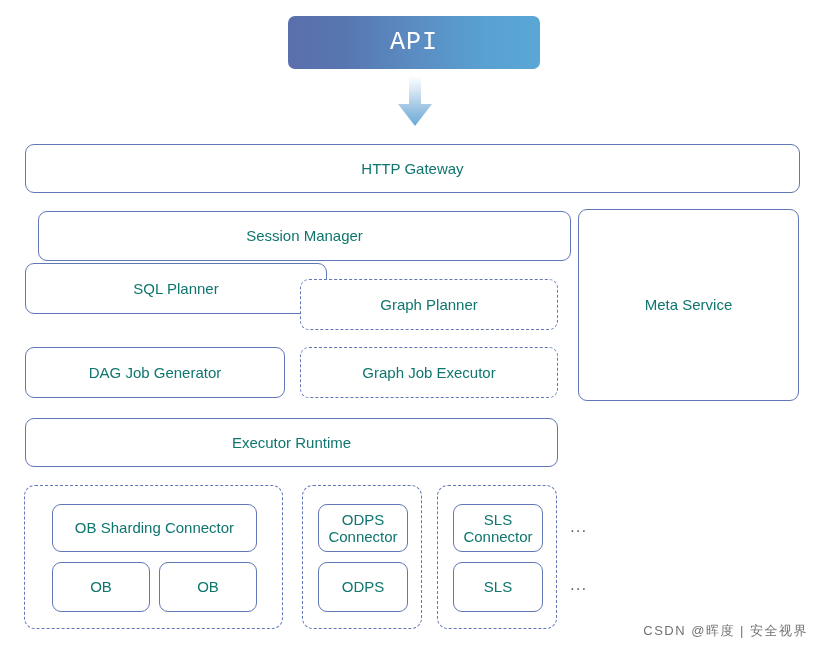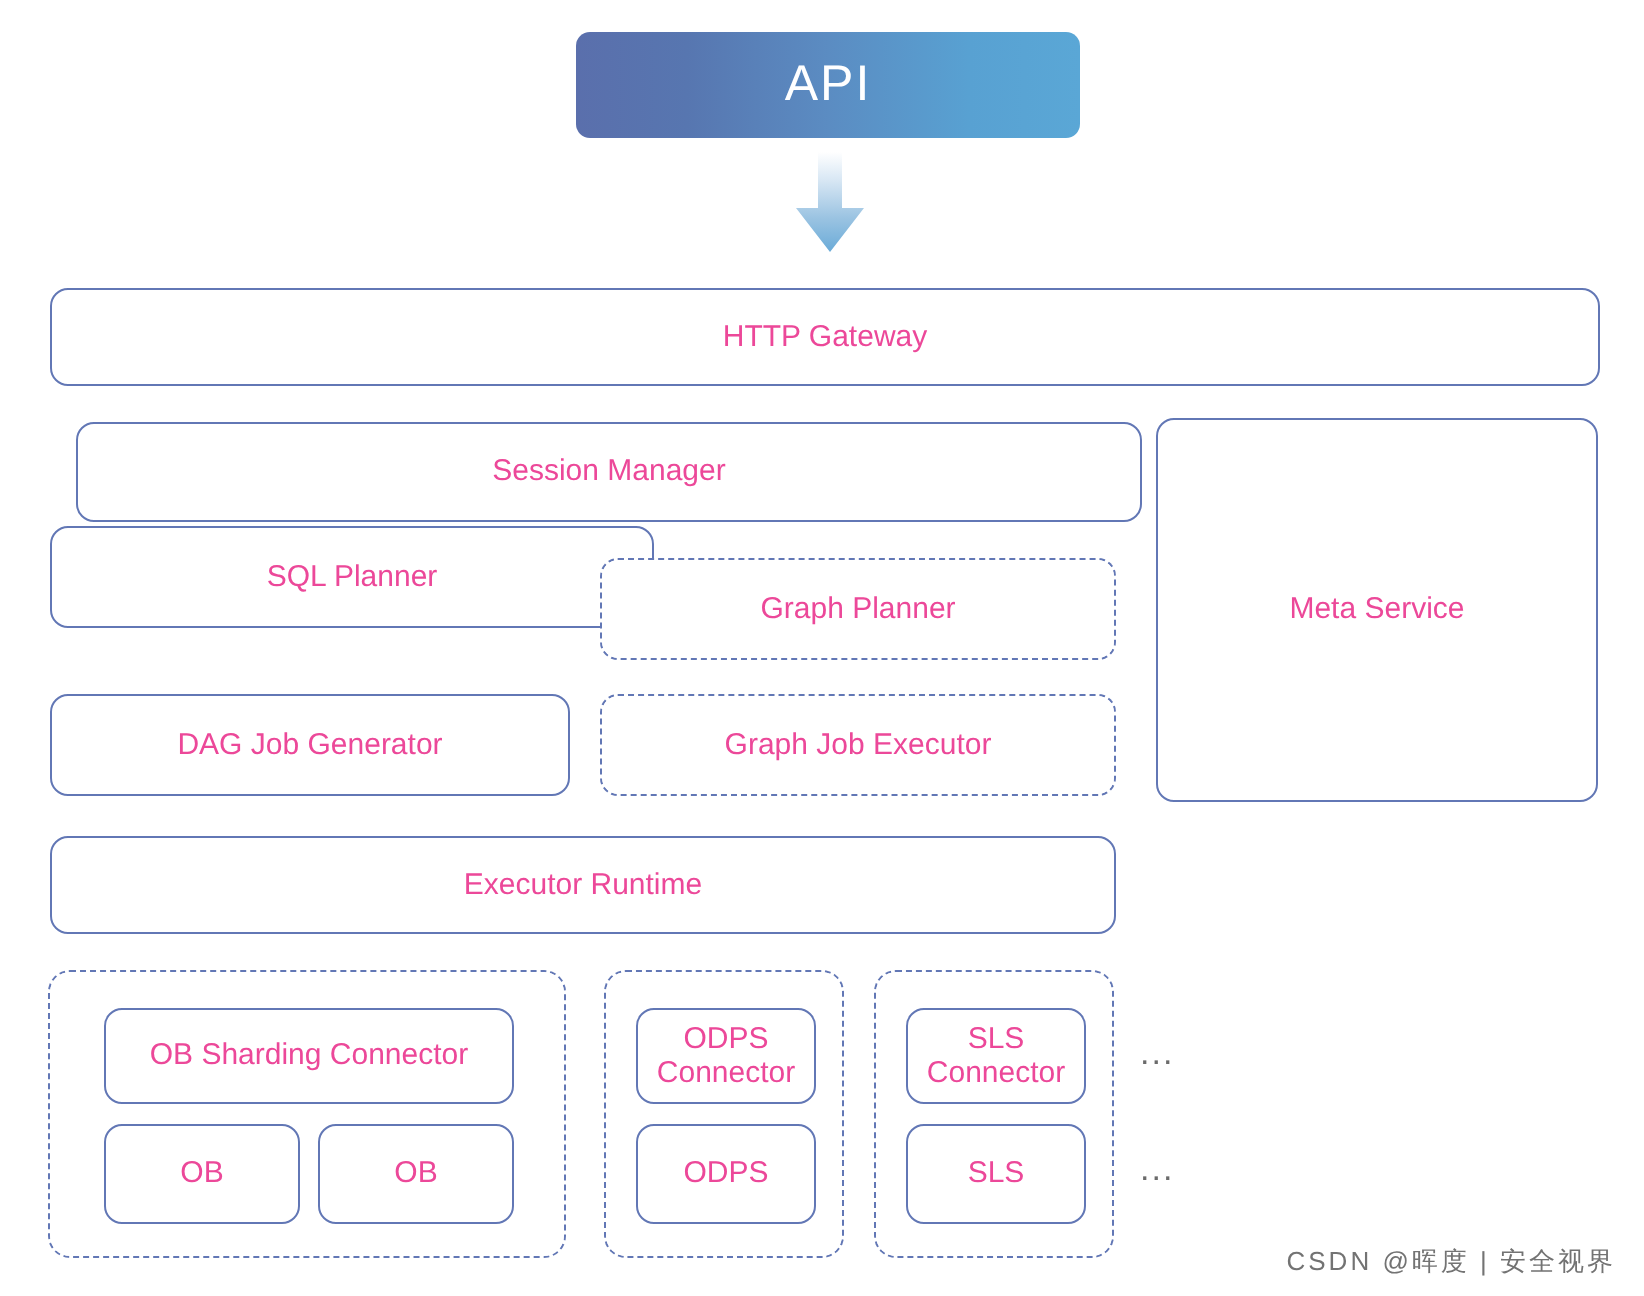--- a/index.html
+++ b/index.html
@@ -28,21 +28,21 @@
     box-sizing: border-box;
     display: flex;
     align-items: center;
     justify-content: center;
     text-align: center;
     background: #ffffff;
     border: 1.6px solid #6277b5;
     border-radius: 9px;
     font-size: 15px;
     line-height: 1.15;
-    color: #ec4899;
+    color: #0f766e;
     white-space: pre-line;
   }
   .box.dashed {
     border-style: dashed;
     border-width: 1.6px;
     border-radius: 9px;
   }
   .group {
     position: absolute;
     box-sizing: border-box;
@@ -64,20 +64,21 @@
         #5776b0 22%,
         #5b8cc2 50%,
         #58a1d2 78%,
         #5aa7d6 100%);
     display: flex;
     align-items: center;
     justify-content: center;
     color: #ffffff;
     font-size: 25px;
     letter-spacing: 1px;
+    font-family: Liberation Mono, monospace;
   }
 
   
   #down-arrow {
     position: absolute;
     left: 395px;
     top: 76px;
     width: 40px;
     height: 52px;
   }

